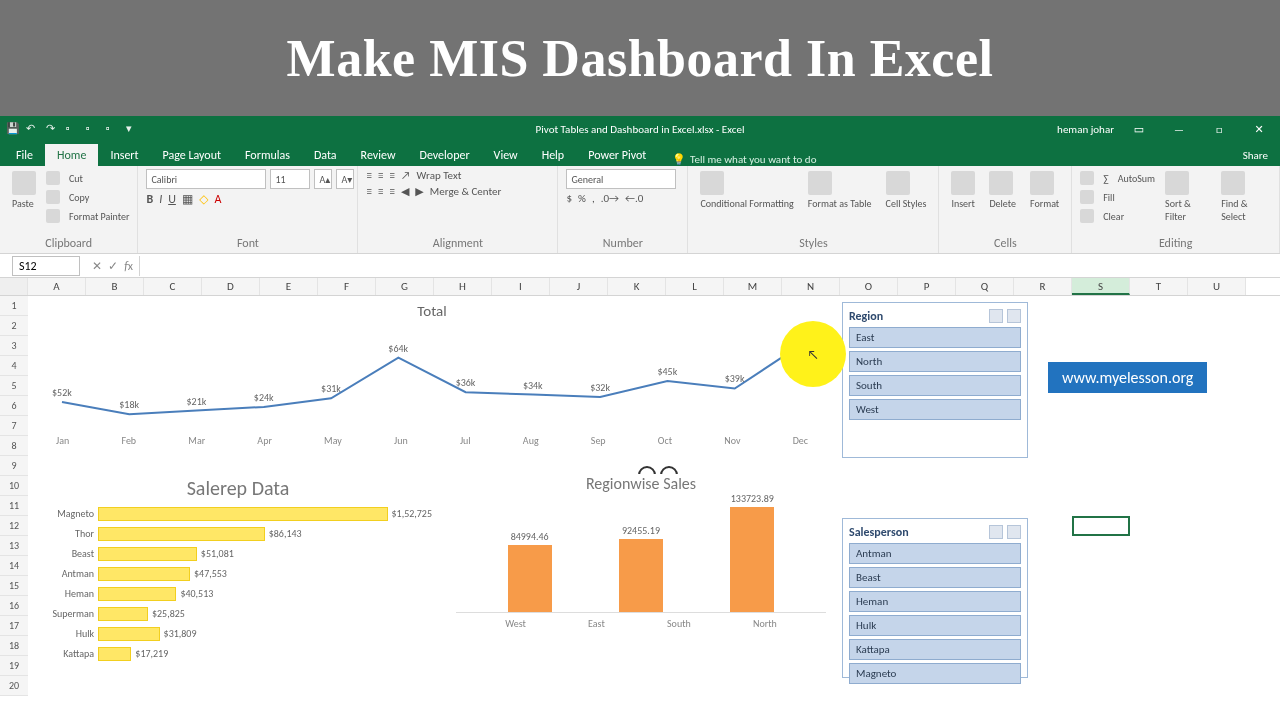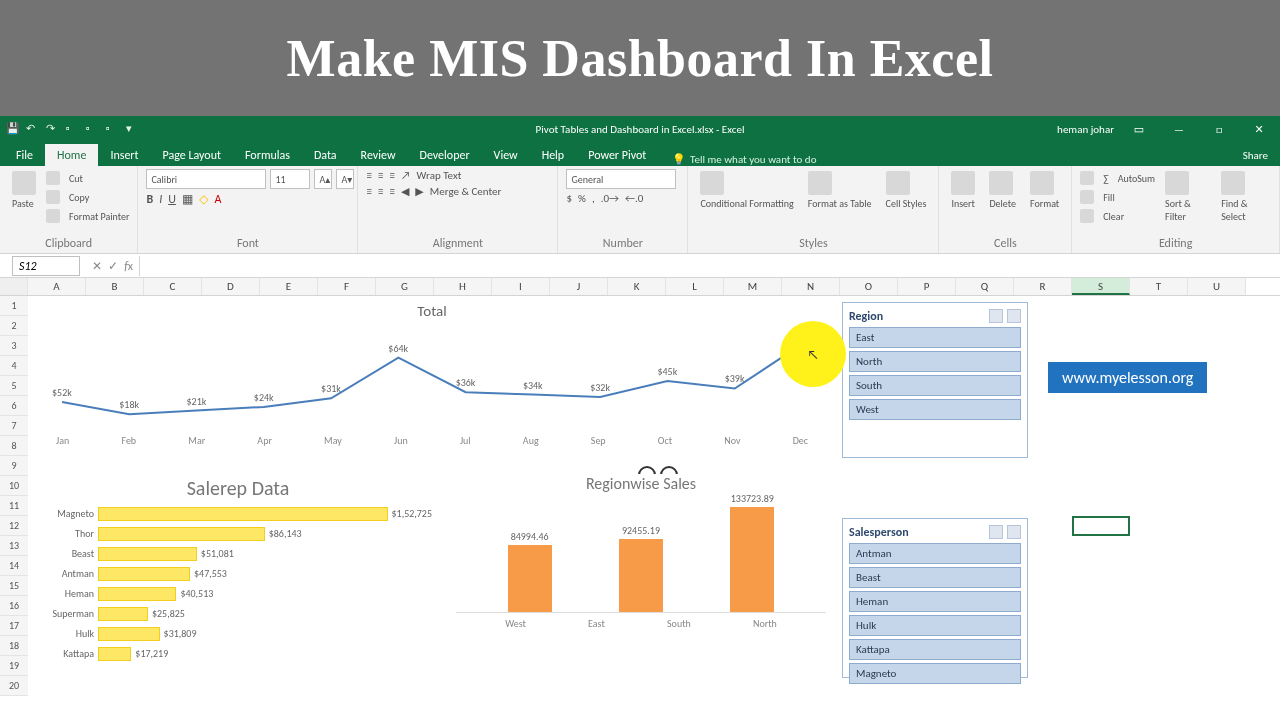--- a/index.html
+++ b/index.html
@@ -31,21 +31,21 @@
 .group-label { text-align: center; font-size: 12px; color: #777; padding-top: 2px; }
 .bigbtn { display: flex; flex-direction: column; align-items: flex-start; gap: 2px; padding: 2px 4px; font-size: 10px; }
 .bigbtn .ic { width: 24px; height: 24px; background: #d8d8d8; border-radius: 2px; }
 .stack { display: flex; flex-direction: column; gap: 1px; }
 .stack .row { display: flex; align-items: center; gap: 9px; font-size: 10px; height: 18px; }
 .stack .row .ic { width: 14px; height: 14px; background: #d8d8d8; border-radius: 2px; display: inline-block; }
 .font-combo { border: 1px solid #c0c0c0; background: #fff; font-size: 10px; height: 20px; padding: 0 4px; display: flex; align-items: center; }
 
 
 .formula-row { height: 24px; border-bottom: 1px solid #d4d4d4; display: flex; align-items: center; font-size: 12px; background: #fff; }
-.namebox { width: 68px; border: 1px solid #c0c0c0; height: 20px; margin: 0 6px 0 12px; padding: 0 6px; display: flex; align-items: center; background: #fff; font-style: italic; }
+.namebox { width: 68px; border: 1px solid #c0c0c0; height: 20px; margin: 0 6px 0 12px; padding: 0 6px; display: flex; align-items: center; background: #fff; }
 .fx-icons { display: flex; gap: 6px; padding: 0 6px; color: #888; align-items: center; }
 .fx-icons span { font-size: 12px; }
 .fx-input { flex: 1; height: 20px; border-left: 1px solid #d4d4d4; padding: 0 6px; }
 
 
 .grid-area { position: relative; height: calc(720px - 92px - 26px - 24px - 88px - 24px); overflow: hidden; background: #fff; }
 .col-headers { display: flex; height: 18px; font-size: 11px; color: #444; border-bottom: 1px solid #d4d4d4; }
 .colh { width: 58px; text-align: center; border-right: 1px solid #e4e4e4; line-height: 18px; background: #f5f5f5; }
 .colh.first { width: 28px; background: #efefef; }
 .colh.sel { background: #d4edda; border-bottom: 2px solid #217346; }

